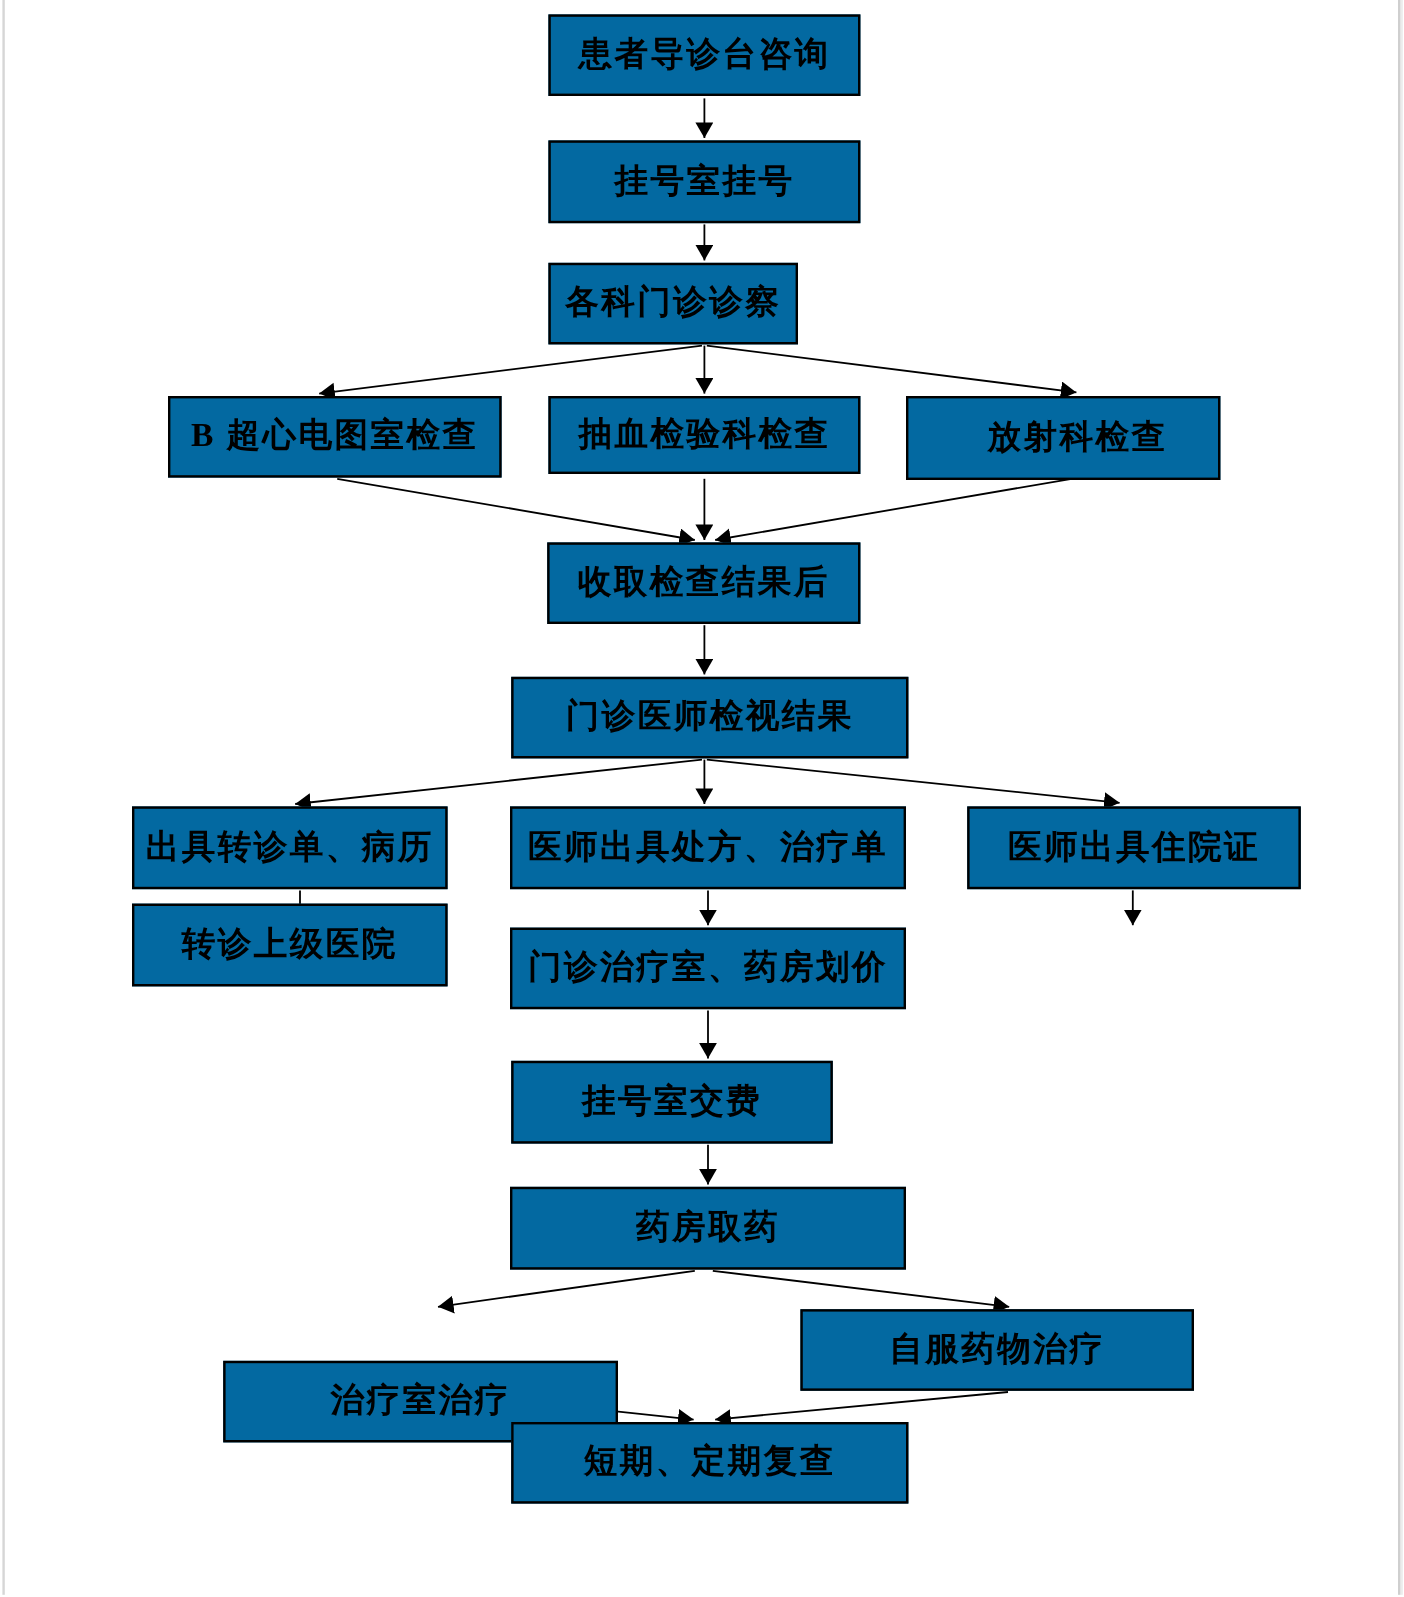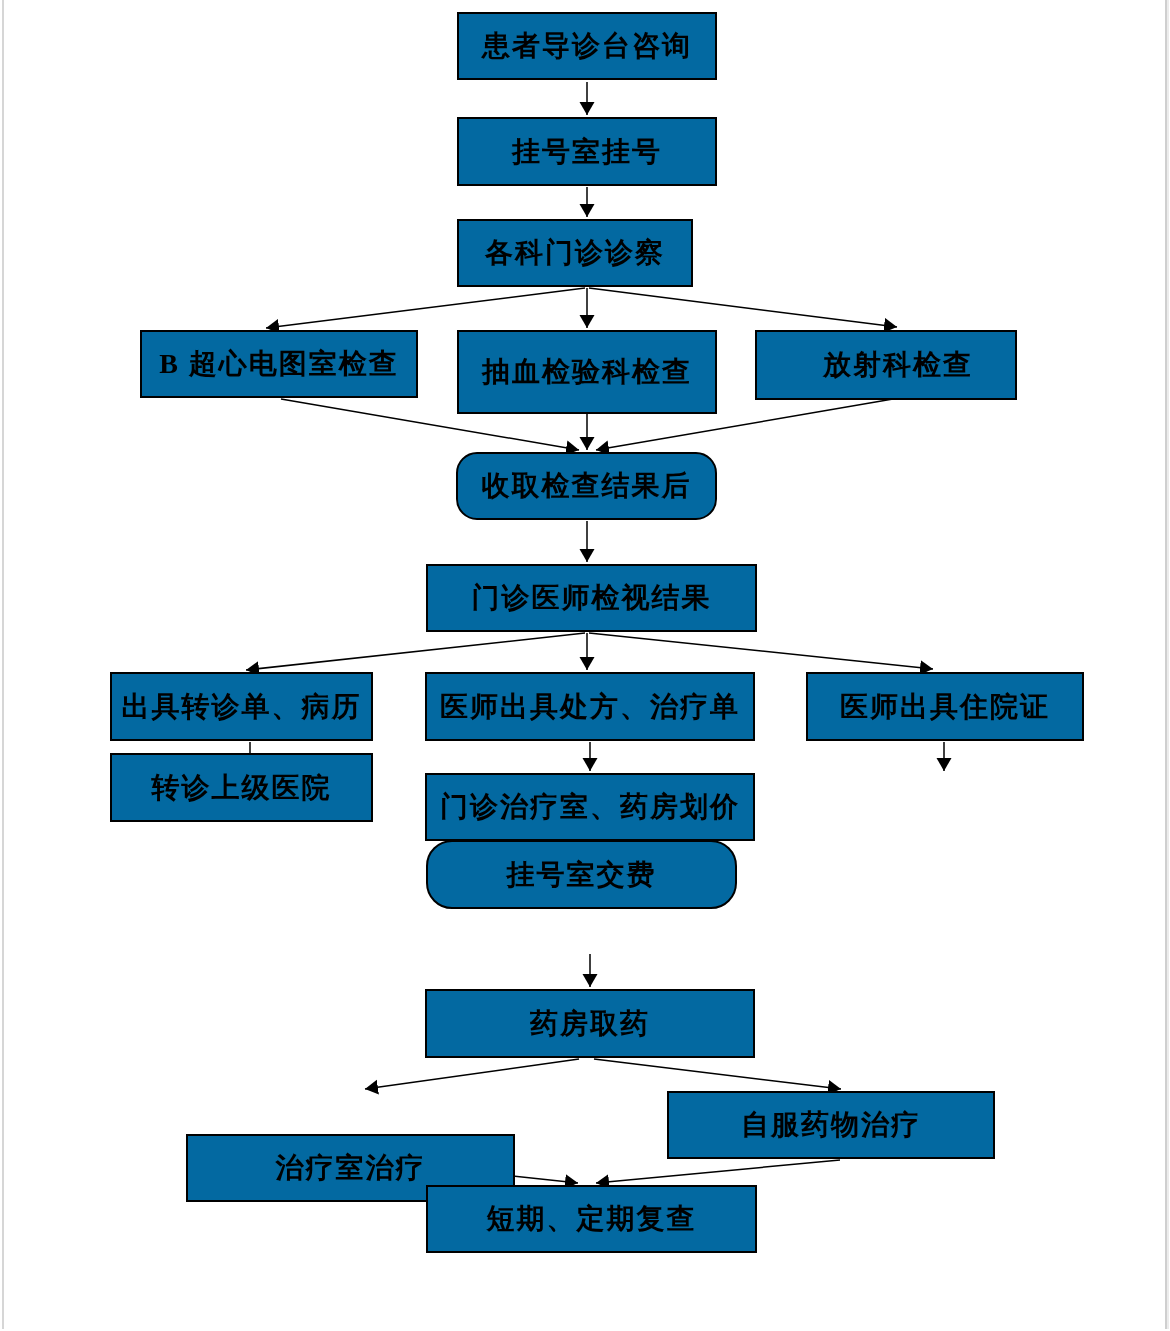--- a/index.html
+++ b/index.html
@@ -95,35 +95,35 @@
       <line x1="840" y1="1160" x2="596" y2="1183" marker-end="url(#arr)"></line>
     </g>
   </svg>
 
   <div class="node" style="left:457px; top:12px;  width:260px; height:68px;">
       <span class="lbl">患者导诊台咨询</span>
     </div>
   <div class="node" style="left:457px; top:117px; width:260px; height:69px;">
       <span class="lbl">挂号室挂号</span>
     </div>
-  <div class="node" style="left:457px; top:219px; width:236px; height:68px;">
+  <div class="node" style="left:457px; top:219px; width:208px; height:68px;">
       <span class="lbl">各科门诊诊察</span>
     </div>
 
   <div class="node" style="left:140px; top:330px; width:278px; height:68px;">
       <span class="lbl">B 超心电图室检查</span>
     </div>
-  <div class="node" style="left:457px; top:330px; width:260px; height:84px;">
+  <div class="node" style="left:457px; top:330px; width:260px; height:65px;">
       <span class="lbl">抽血检验科检查</span>
     </div>
   <div class="node" style="left:755px; top:330px; width:262px; height:70px;padding-left:24px;">
       <span class="lbl">放射科检查</span>
     </div>
 
-  <div class="node" style="left:456px; top:452px; width:261px; height:68px;border-radius:21px;">
+  <div class="node" style="left:456px; top:452px; width:261px; height:68px;">
       <span class="lbl">收取检查结果后</span>
     </div>
   <div class="node" style="left:426px; top:564px; width:331px; height:68px;">
       <span class="lbl">门诊医师检视结果</span>
     </div>
 
   <div class="node" style="left:110px; top:672px; width:263px; height:69px;">
       <span class="lbl">出具转诊单、病历</span>
     </div>
   <div class="node" style="left:806px; top:672px; width:278px; height:69px;">
@@ -133,21 +133,21 @@
       <span class="lbl">医师出具处方、治疗单</span>
     </div>
 
   <div class="node" style="left:110px; top:753px; width:263px; height:69px;">
       <span class="lbl">转诊上级医院</span>
     </div>
   <div class="node" style="left:425px; top:773px; width:330px; height:68px;">
       <span class="lbl">门诊治疗室、药房划价</span>
     </div>
 
-  <div class="node" style="left:426px; top:840px; width:311px; height:69px;border-radius:26px;">
+  <div class="node" style="left:426px; top:884px; width:268px; height:69px;">
       <span class="lbl">挂号室交费</span>
     </div>
   <div class="node" style="left:425px; top:989px; width:330px; height:69px;">
       <span class="lbl">药房取药</span>
     </div>
 
   <div class="node" style="left:186px; top:1091px; width:329px; height:68px;margin-top:43px;">
       <span class="lbl">治疗室治疗</span>
     </div>
   <div class="node" style="left:667px; top:1091px; width:328px; height:68px;">

